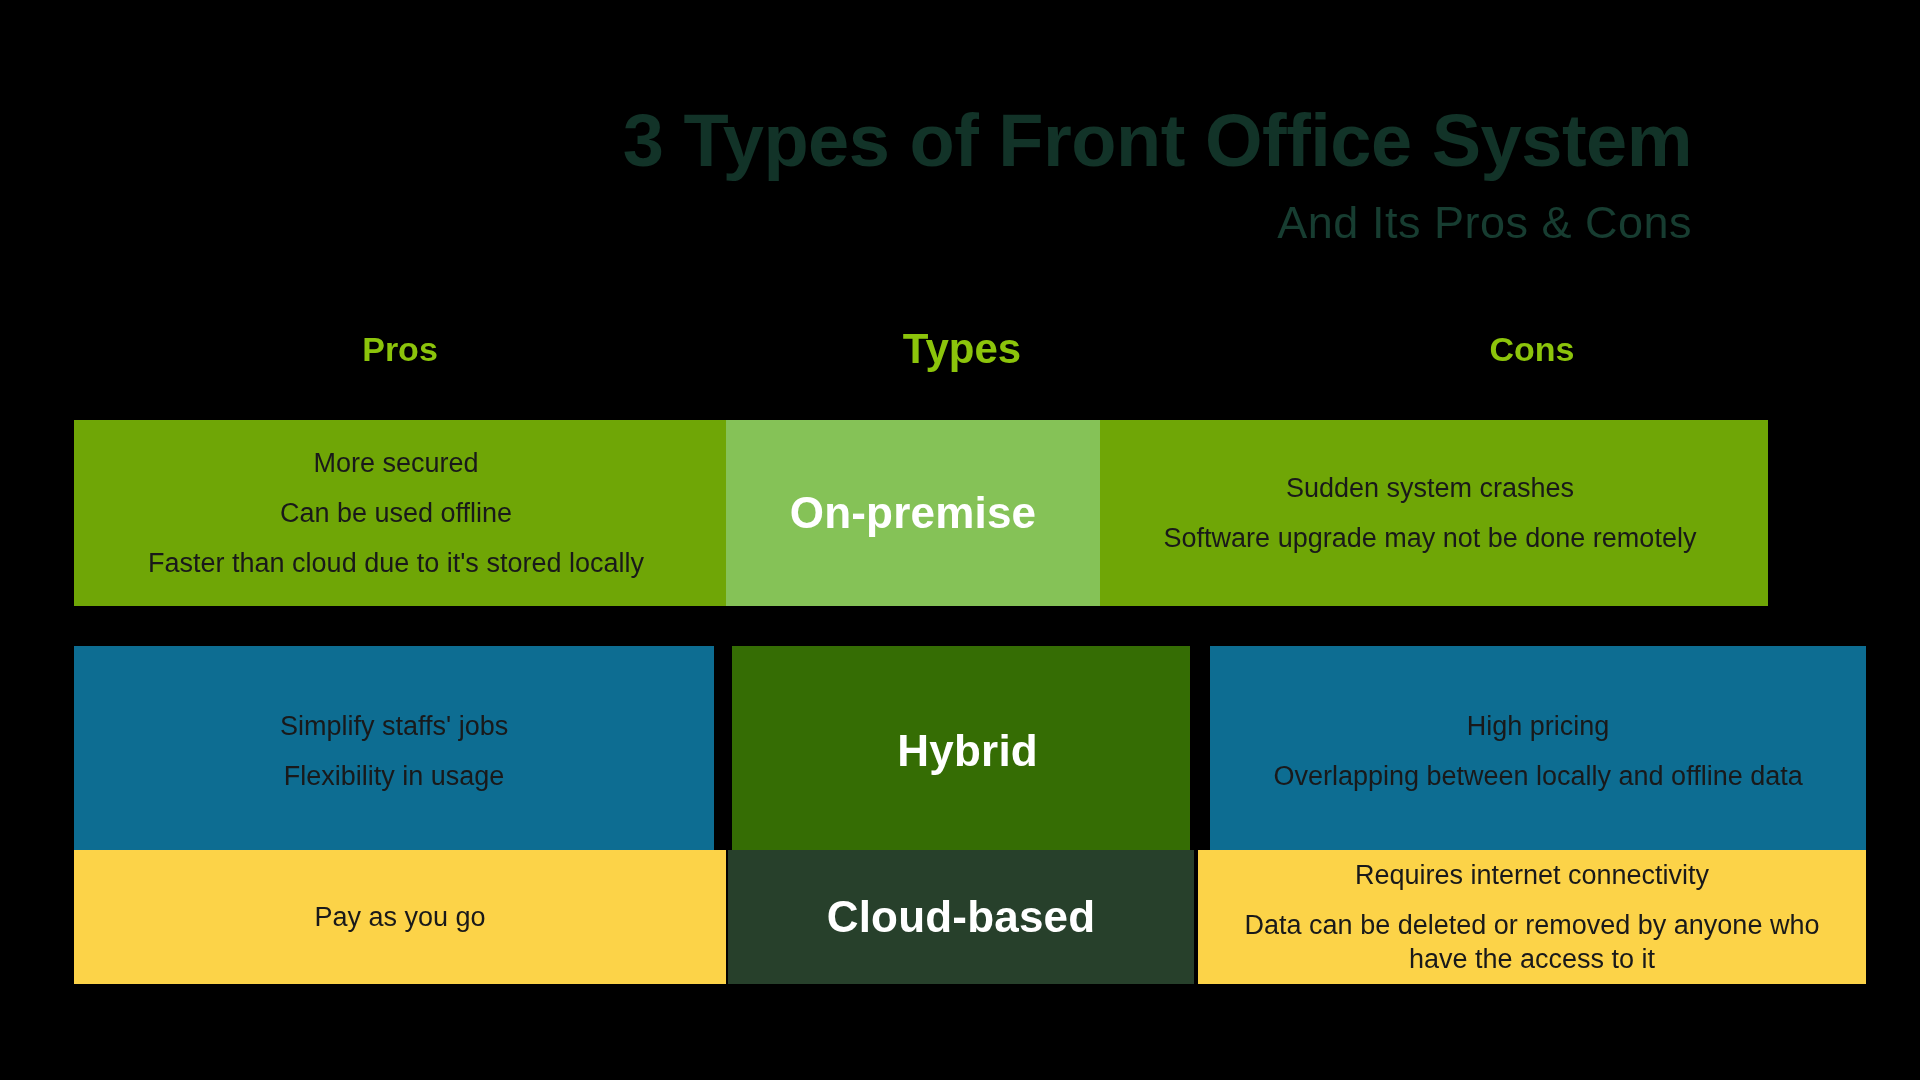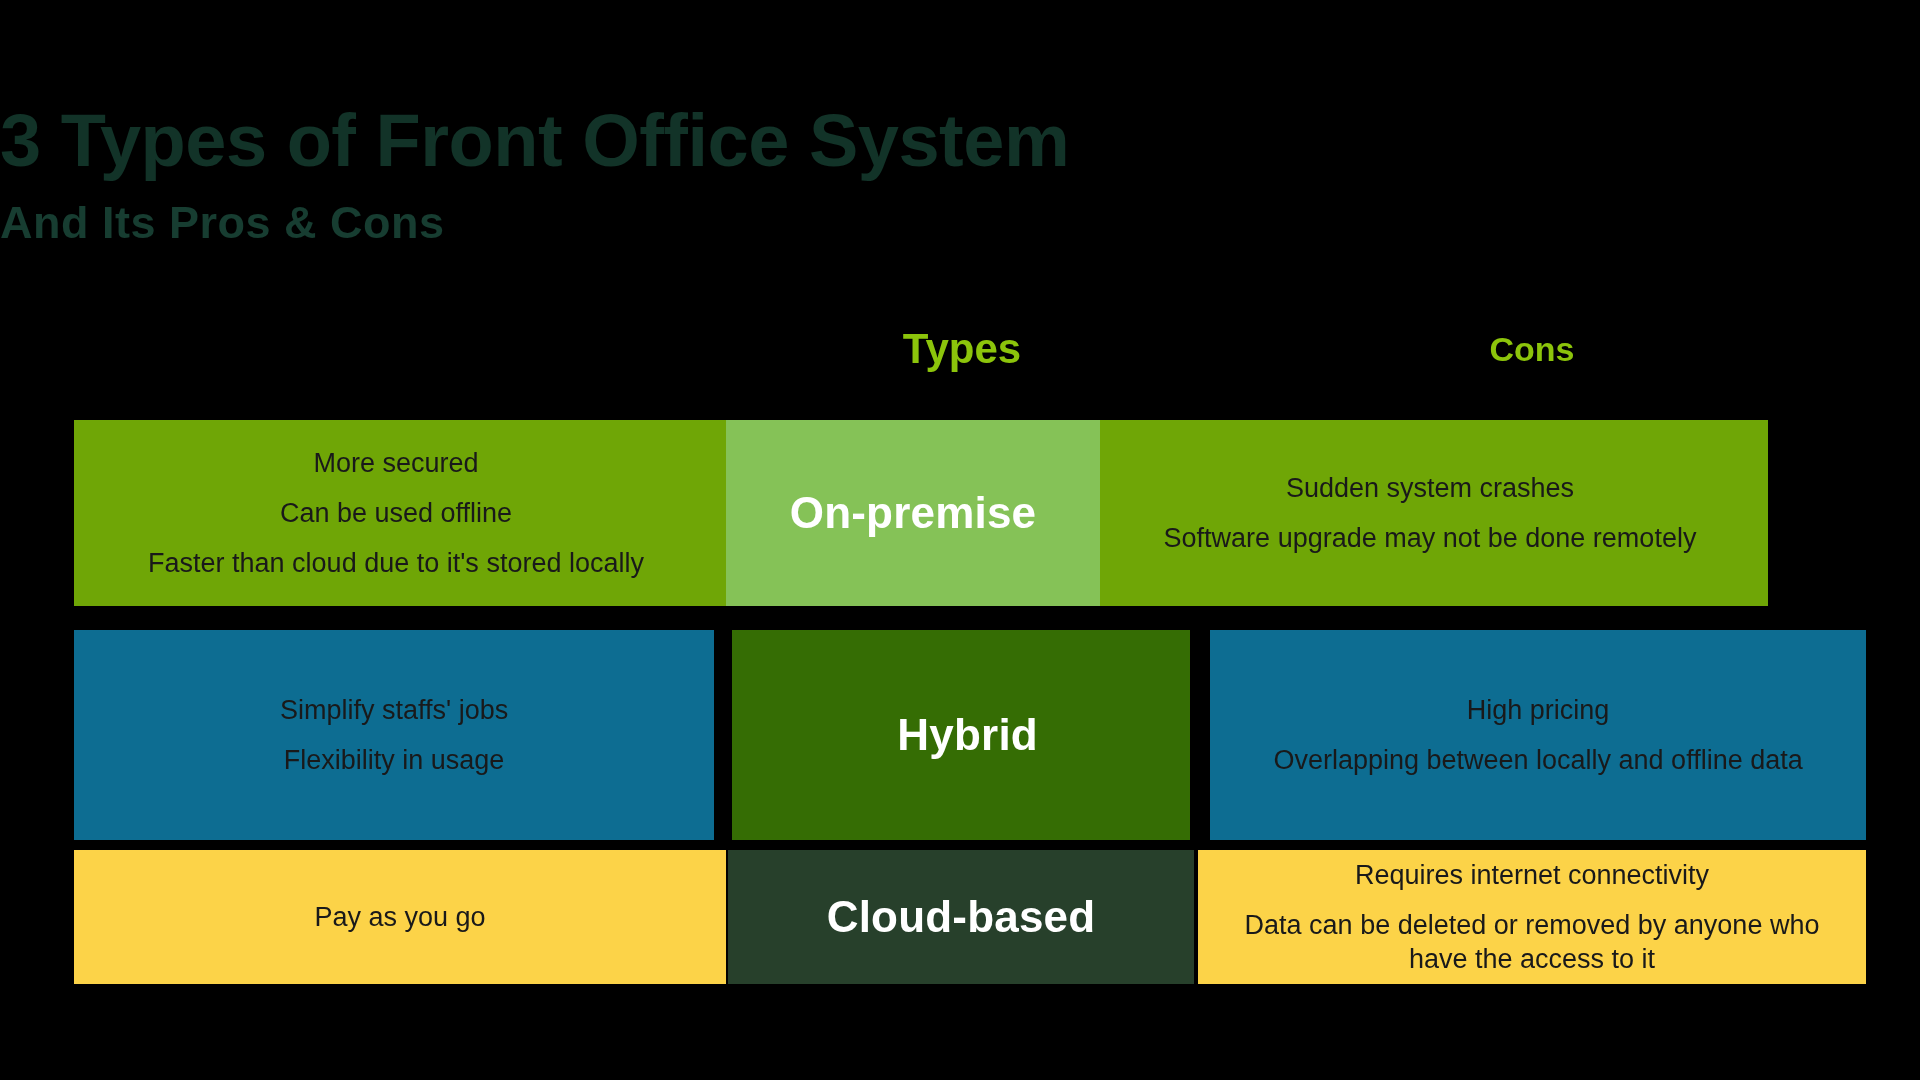--- a/index.html
+++ b/index.html
@@ -13,33 +13,33 @@
   .page {
     position:relative;
     width:1920px; height:1080px;
     background:#000000;
   }
 
   
   .title-block {
     position:absolute;
     top:104px; left:0; width:1692px;
-    text-align:left;
+    text-align:right;
   }
   .main-title {
     font-size:74px;
     font-weight:bold;
     letter-spacing:-0.5px;
     color:#123328;
     line-height:1.0;
   }
   .sub-title {
     margin-top:22px;
     font-size:45px;
-    font-weight:bold;
+    font-weight:normal;
     letter-spacing:0.5px;
     color:#173d31;
     line-height:1.0;
   }
 
   
   .headers {
     position:absolute;
     top:332px; left:74px;
     width:1792px; height:56px;
@@ -57,21 +57,21 @@
   .hdr-cons  { left:1124px; width:668px;  font-size:34px; }
 
   
   .row {
     position:absolute;
     left:74px;
     width:1792px;
     display:flex;
   }
   .row-1 { top:420px; height:186px; }
-  .row-2 { top:630px; height:210px;gap:16px; }
+  .row-2 { top:646px; height:210px;gap:16px; }
   .row-3 { top:850px; height:134px; }
 
   .cell {
     display:flex;
     flex-direction:column;
     align-items:center;
     justify-content:center;
     text-align:center;
     padding:0 14px;
   }
@@ -108,20 +108,21 @@
 <body>
 
 <div class="page">
 
   <div class="title-block">
     <div class="main-title">3 Types of Front Office System</div>
     <div class="sub-title">And Its Pros &amp; Cons</div>
   </div>
 
   <div class="headers">
+    <div class="hdr hdr-pros">Pros</div>
     <div class="hdr hdr-types">Types</div>
     <div class="hdr hdr-cons">Cons</div>
   </div>
 
   <div class="row row-1">
     <div class="cell cell-pros r1-side">
       <div class="line">More secured</div>
       <div class="line">Can be used offline</div>
       <div class="line">Faster than cloud due to it's stored locally</div>
     </div>

